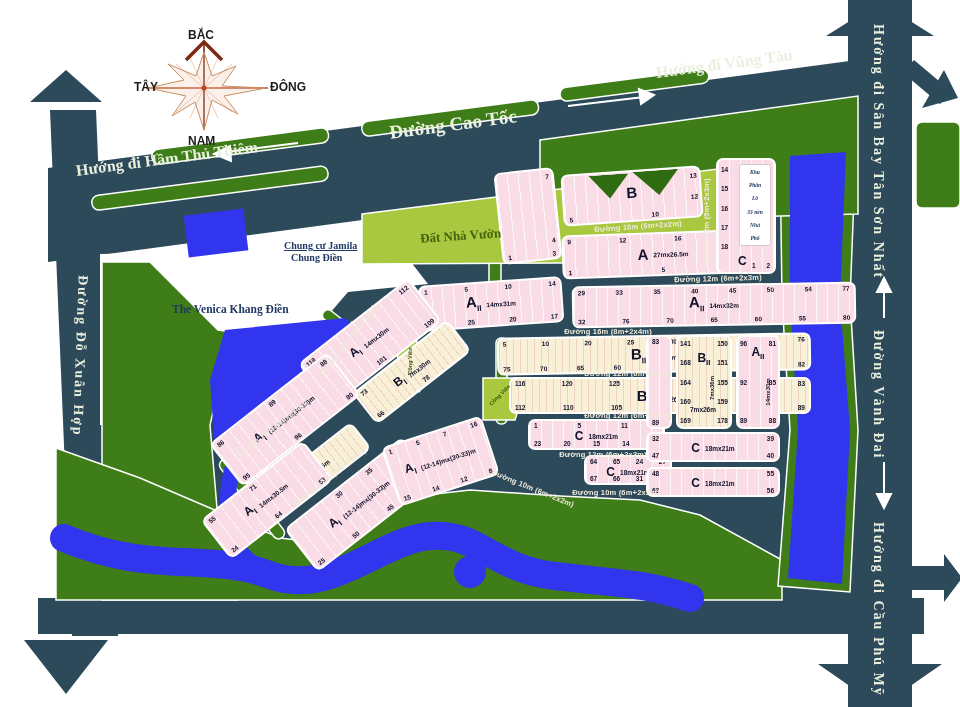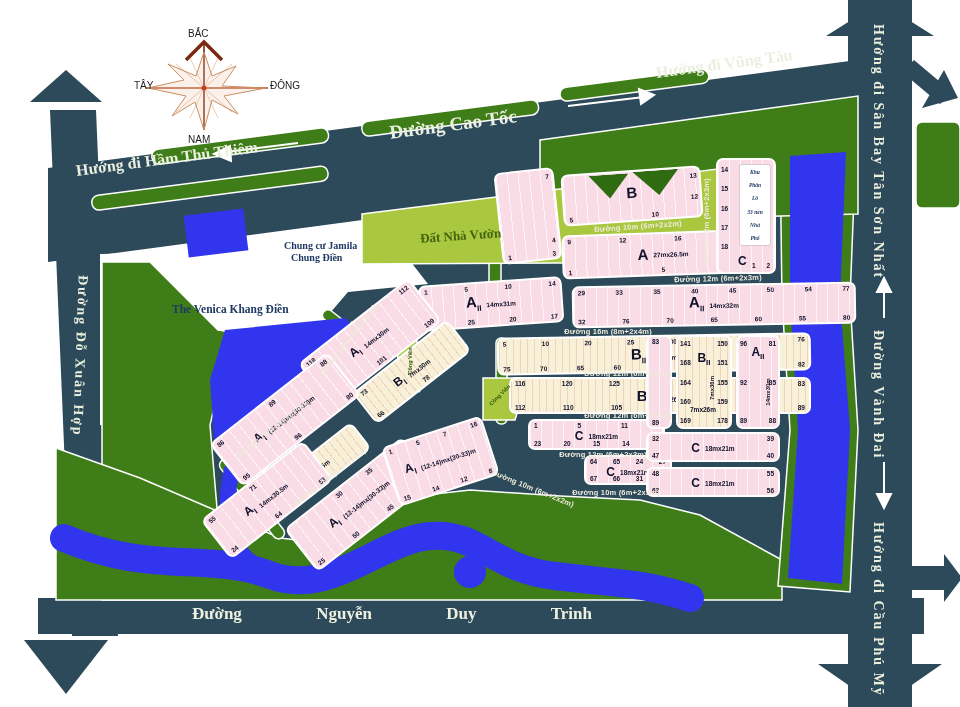--- a/index.html
+++ b/index.html
@@ -44,21 +44,21 @@
         font-weight:bold;white-space:nowrap;}
   .olive-label{position:absolute;z-index:3;color:#41630c;font-family:"Liberation Serif",serif;
                font-weight:bold;white-space:nowrap;}
   .park-label{position:absolute;z-index:3;color:#2f5a08;font-size:5.5px;font-weight:bold;white-space:nowrap;}
   .khu{position:absolute;display:flex;flex-direction:column;align-items:center;justify-content:space-around;
        background:#fff;border:1px solid #d8c9ce;border-radius:3px;z-index:3;}
   .khu .kline{font-size:5.5px;color:#1f3864;font-family:"Liberation Serif",serif;font-style:italic;
               line-height:6px;font-weight:bold;}
 
   .tri{position:absolute;background:#2f6b10;}
-  .compass-label{position:absolute;z-index:3;font-size:10px;font-weight:normal;color:#1c1c1c;}
+  .compass-label{position:absolute;z-index:3;font-size:12px;font-weight:bold;color:#1c1c1c;}
 </style>
 </head>
 <body>
 
 <div class="stage">
 
   <svg class="base" width="960" height="707" viewBox="0 0 960 707">
     <rect x="0" y="0" width="960" height="707" fill="#ffffff"></rect>
 
     <g fill="#2c4a5a">
@@ -140,29 +140,23 @@
   <div class="compass-label" style="left:134px;top:80px;">TÂY</div>
   <div class="compass-label" style="left:270px;top:80px;">ĐÔNG</div>
 
   <div class="roadname" style="left:75px;top:162px;font-size:16px;transform:rotate(-7.5deg);transform-origin:0 0;">Hướng đi Hầm Thủ Thiêm</div>
   <div class="roadname" style="left:388px;top:122px;font-size:19px;transform:rotate(-7.5deg);transform-origin:0 0;">Đường Cao Tốc</div>
   <div class="roadname" style="left:655px;top:64px;font-size:16px;transform:rotate(-7.5deg);transform-origin:0 0;">Hướng đi Vũng Tàu</div>
   <div class="vroad" style="left:70px;top:275px;height:270px;font-size:14px;transform:rotate(2deg);">Đường Đỗ Xuân Hợp</div>
   <div class="vroad" style="left:870px;top:24px;height:262px;font-size:14px;">Hướng đi Sân Bay Tân Sơn Nhất</div>
   <div class="vroad" style="left:870px;top:330px;height:135px;font-size:14px;">Đường Vành Đai</div>
   <div class="vroad" style="left:870px;top:522px;height:180px;font-size:14px;">Hướng đi Cầu Phú Mỹ</div>
-  <div class="bottomwords" style="left:192px;top:604px;width:400px;">
-      <span class="bw">Đường</span>
-      <span class="bw">Nguyễn</span>
-      <span class="bw">Duy</span>
-      <span class="bw">Trinh</span>
-    </div>
 
   <div class="olive-label" style="left:420px;top:228px;font-size:13px;transform:rotate(-4deg);">Đất Nhà Vườn</div>
-  <div class="navy" style="left:284px;top:240px;font-size:10px;">Chung cư Jamila</div>
+  <div class="navy" style="left:284px;top:240px;font-size:10px;text-decoration:underline;">Chung cư Jamila</div>
   <div class="navy" style="left:291px;top:252px;font-size:10px;">Chung Điền</div>
   <div class="navy" style="left:172px;top:303px;font-size:11.5px;">The Venica Khang Điền</div>
   <div class="park-label" style="left:486px;top:392px;transform:rotate(-45deg);">Công Viên</div>
   <div class="park-label" style="left:396px;top:358px;transform:rotate(-90deg);">Công Viên</div>
 
   <div class="street" style="left:573px;top:222px;width:130px;transform:rotate(-4deg);">Đường 10m (6m+2x2m)</div>
   <div class="street" style="left:618px;top:274px;width:200px;transform:rotate(-1.5deg);">Đường 12m (6m+2x3m)</div>
   <div class="street" style="left:508px;top:327px;width:200px;">Đường 16m (8m+2x4m)</div>
   <div class="street" style="left:528px;top:369px;width:200px;">Đường 12m (6m+2x3m)</div>
   <div class="street" style="left:528px;top:411px;width:200px;">Đường 12m (6m+2x3m)</div>

